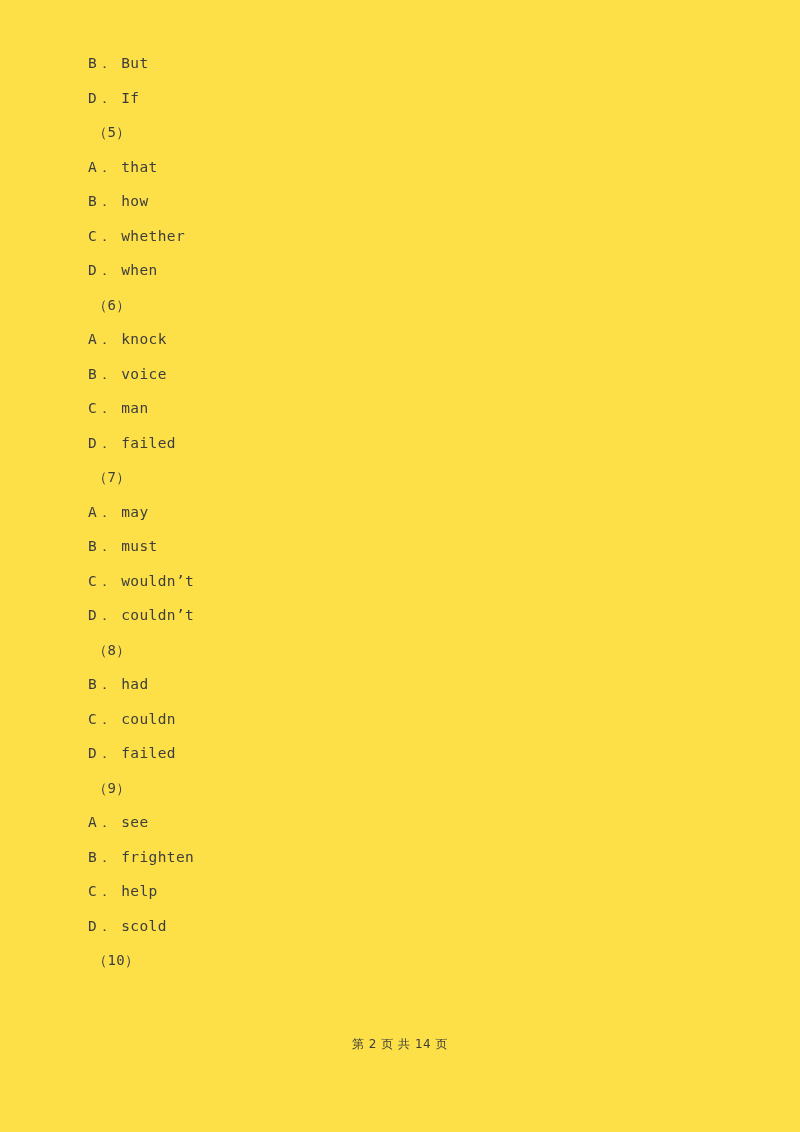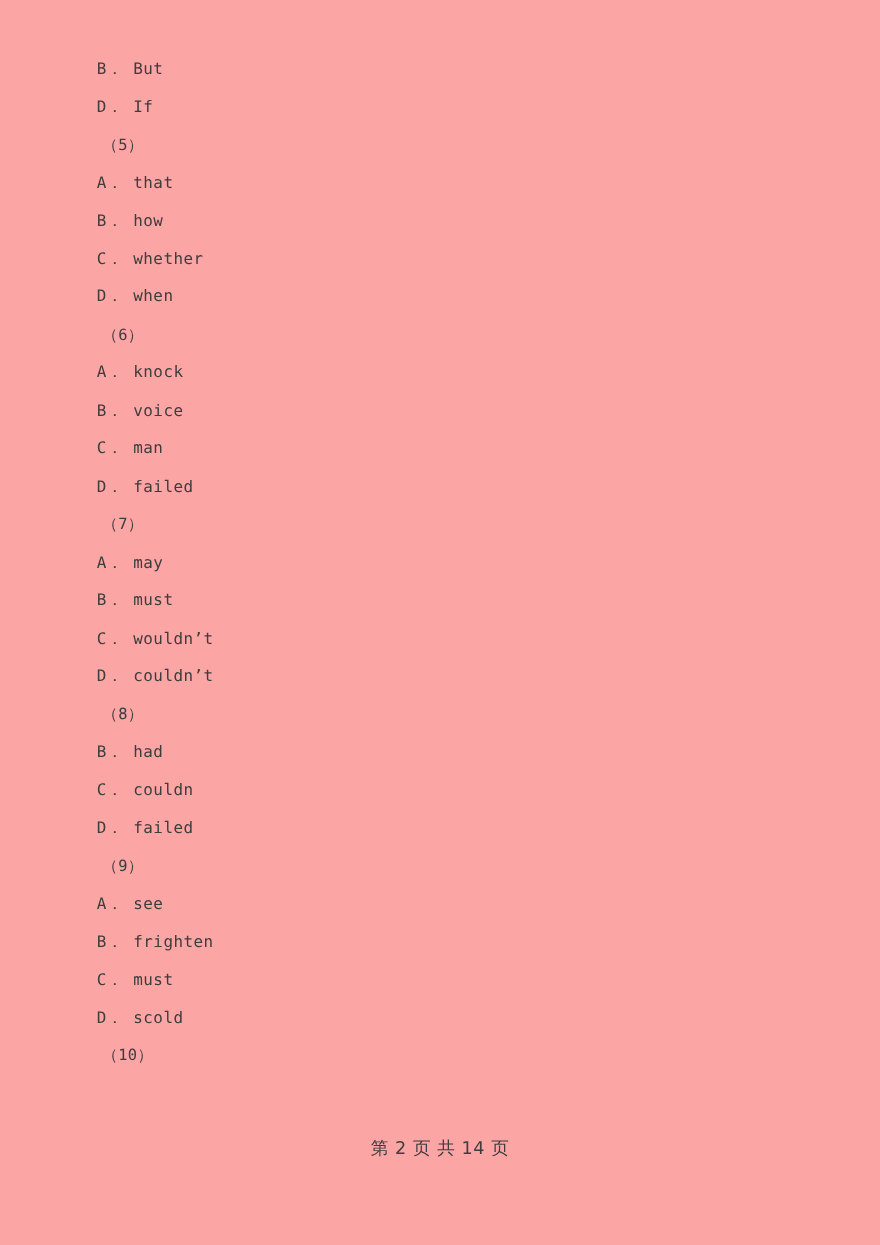--- a/index.html
+++ b/index.html
@@ -4,21 +4,21 @@
 <style>
   html, body {
     margin: 0;
     padding: 0;
     background: #ffffff;
   }
   .page {
     position: relative;
     width: 800px;
     height: 1132px;
-    background: #fca5a5;
+    background: #fde047;
     overflow: hidden;
     font-family: "DejaVu Sans Mono", "Liberation Mono", monospace;
     color: #3a3a3a;
   }
   .content {
     position: absolute;
     left: 88px;
     top: 46px;
     width: 620px;
   }
@@ -36,21 +36,21 @@
   .line.qnum {
     padding-left: 5px;
     font-size: 14px;
   }
   .footer {
     position: absolute;
     left: 0;
     top: 1032px;
     width: 800px;
     text-align: center;
-    font-size: 16px;
+    font-size: 12px;
     line-height: 24px;
     color: #3d3d3d;
     white-space: pre;
     font-family: "DejaVu Sans", "Liberation Sans", sans-serif;
     letter-spacing: 0.5px;
   }
 </style>
 </head>
 <body>
 
@@ -74,20 +74,20 @@
       <div class="line option">B． must</div>
       <div class="line option">C． wouldn’t</div>
       <div class="line option">D． couldn’t</div>
       <div class="line qnum">（8）</div>
       <div class="line option">B． had</div>
       <div class="line option">C． couldn</div>
       <div class="line option">D． failed</div>
       <div class="line qnum">（9）</div>
       <div class="line option">A． see</div>
       <div class="line option">B． frighten</div>
-      <div class="line option">C． must</div>
+      <div class="line option">C． help</div>
       <div class="line option">D． scold</div>
       <div class="line qnum">（10）</div>
     </div>
 
   <div class="footer">第 2 页 共 14 页</div>
 
 </div>
 
 </body></html>

